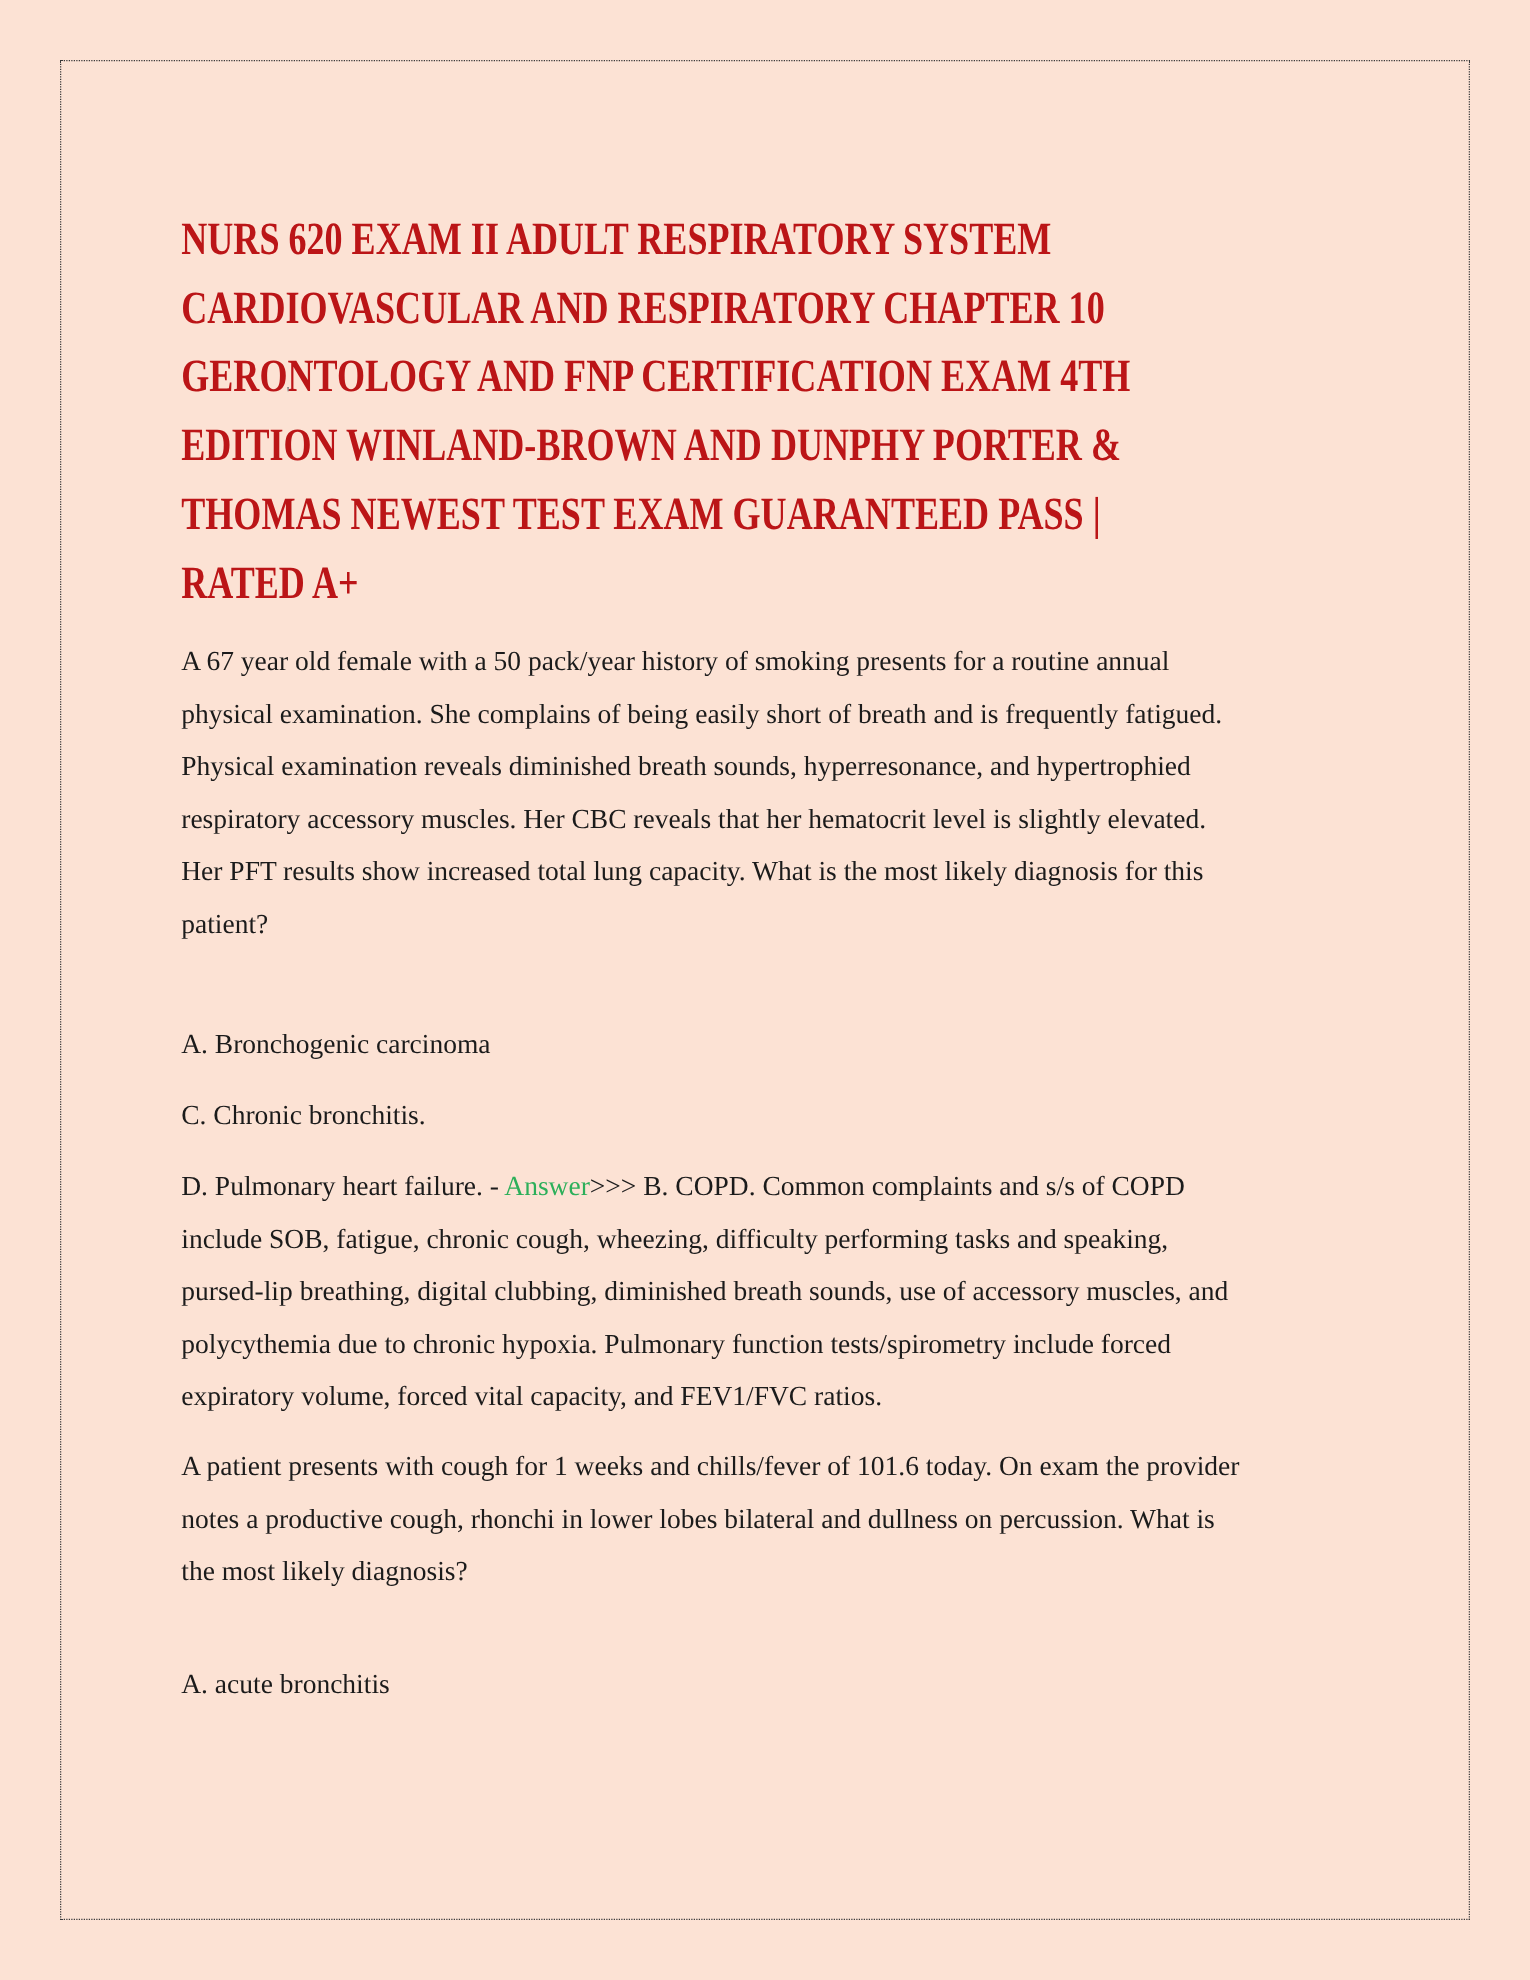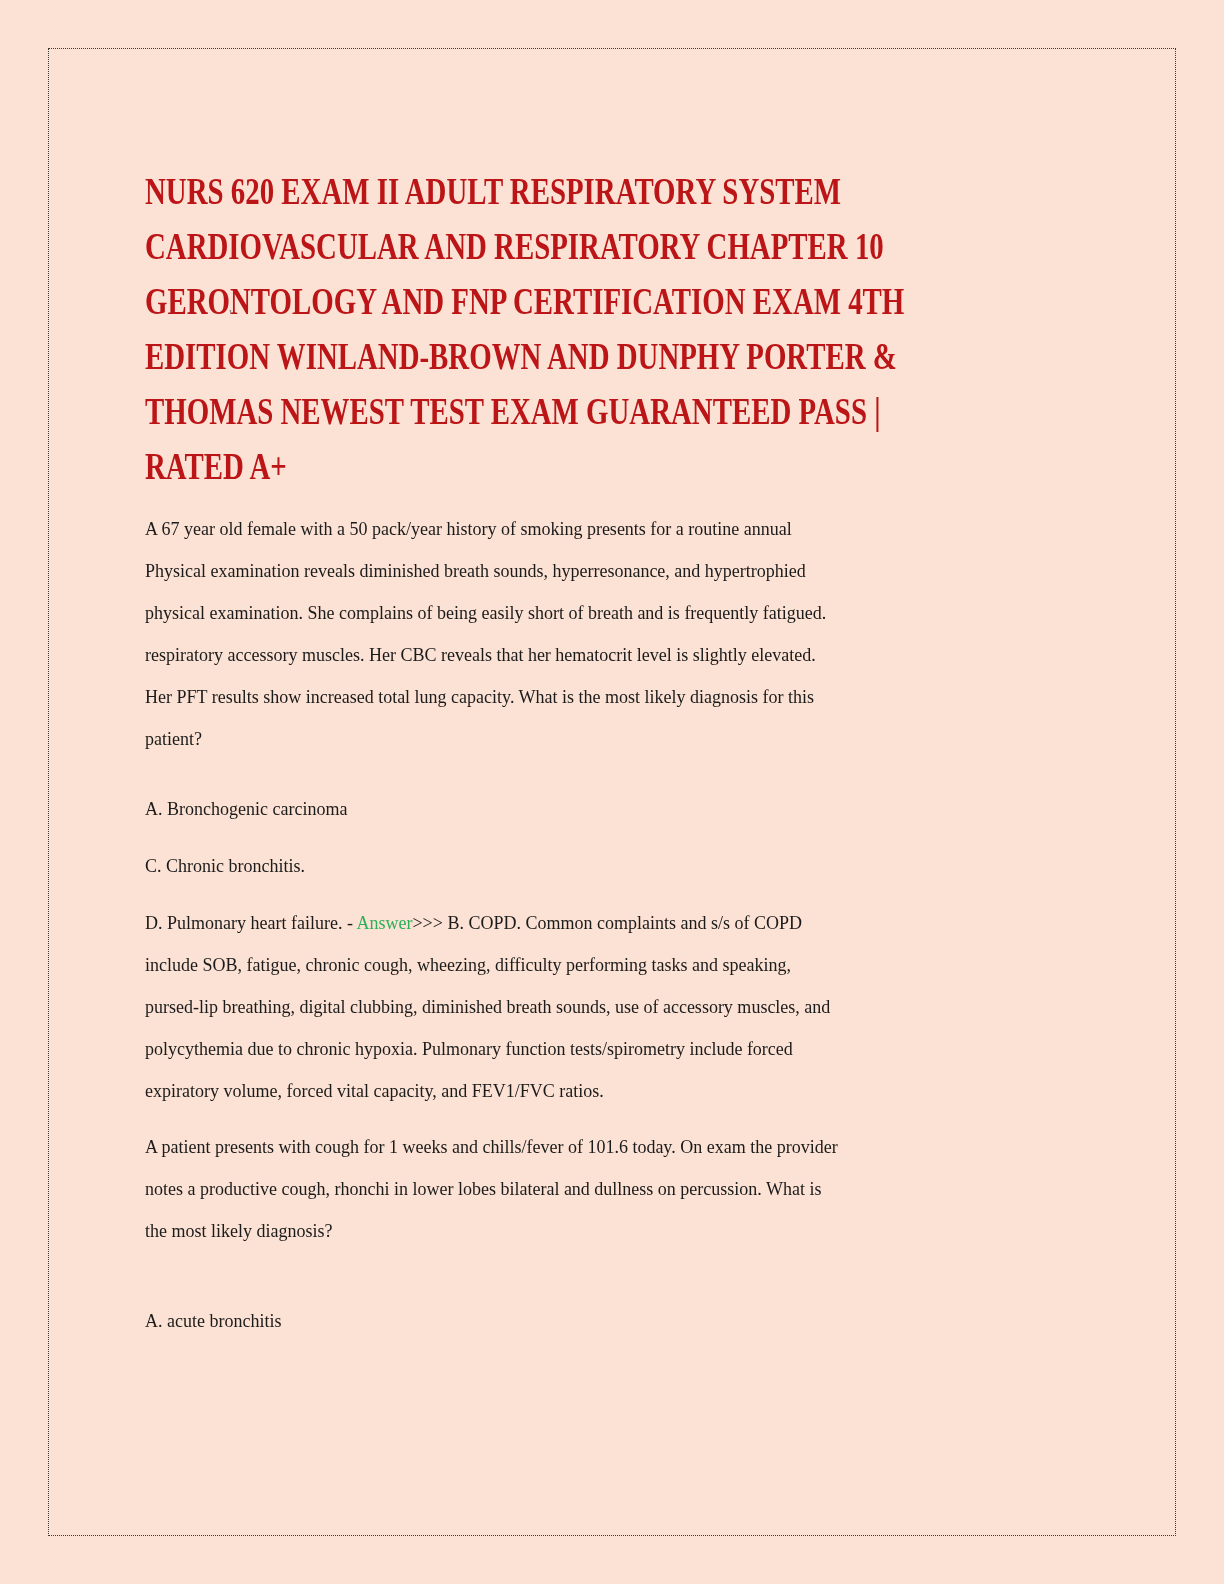--- a/index.html
+++ b/index.html
@@ -42,29 +42,29 @@
     line-height: 55px;
   }
   .title-line {
     display: block;
     white-space: nowrap;
     transform: scaleX(0.78);
     transform-origin: 0 50%;
   }
   .para, .option-line {
     color: var(--body-color);
-    font-size: 18px;
+    font-size: 22px;
     line-height: 42px;
   }
   .b-line {
     display: block;
     white-space: nowrap;
   }
   .q1-para { margin-top: 14px; }
-  .options-group { margin-top: 28px; }
+  .options-group { margin-top: 54px; }
   .option-line { margin-bottom: 15px; }
   .answer-word { color: var(--answer-color); }
   .q2-para { margin-top: 14px; }
   .q2-option { margin-top: 48px; }
   .stray-mark {
     position: absolute;
     left: 84px;
     top: 290px;
     color: #8a8a8a;
     font-size: 16px;
@@ -85,22 +85,22 @@
       <span class="title-line">GERONTOLOGY AND FNP CERTIFICATION EXAM 4TH</span>
       <span class="title-line">EDITION WINLAND-BROWN AND DUNPHY PORTER &amp;</span>
       <span class="title-line">THOMAS NEWEST TEST EXAM GUARANTEED PASS |</span>
       <span class="title-line">RATED A+</span>
     </h1>
 
     <span class="stray-mark">'</span>
 
     <div class="para q1-para">
       <span class="b-line">A 67 year old female with a 50 pack/year history of smoking presents for a routine annual</span>
+      <span class="b-line">physical examination. She complains of being easily short of breath and is frequently fatigued.</span>
       <span class="b-line">Physical examination reveals diminished breath sounds, hyperresonance, and hypertrophied</span>
-      <span class="b-line">physical examination. She complains of being easily short of breath and is frequently fatigued.</span>
       <span class="b-line">respiratory accessory muscles. Her CBC reveals that her hematocrit level is slightly elevated.</span>
       <span class="b-line">Her PFT results show increased total lung capacity. What is the most likely diagnosis for this</span>
       <span class="b-line">patient?</span>
     </div>
 
     <div class="options-group">
       <div class="option-line">
         <span class="b-line">A. Bronchogenic carcinoma</span>
       </div>
       <div class="option-line">

